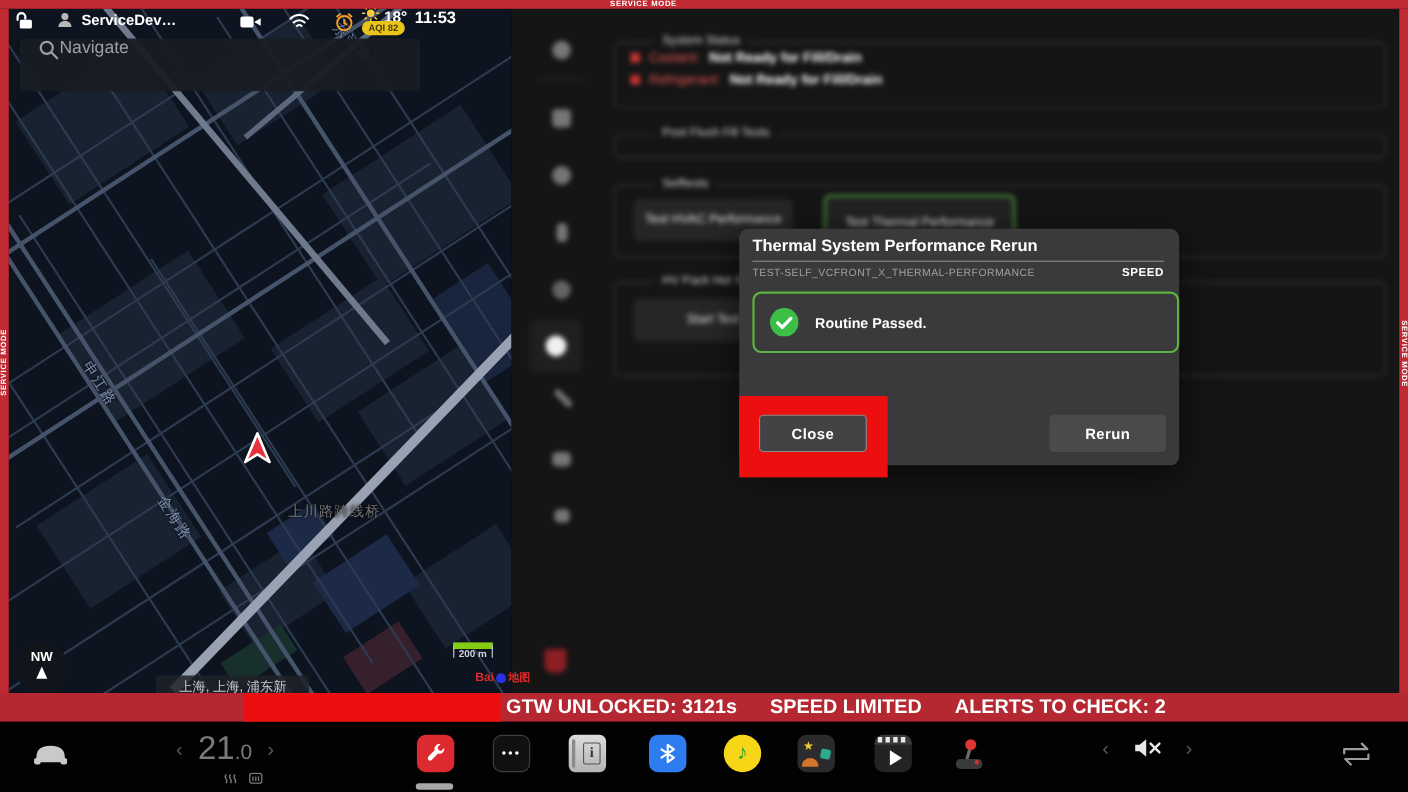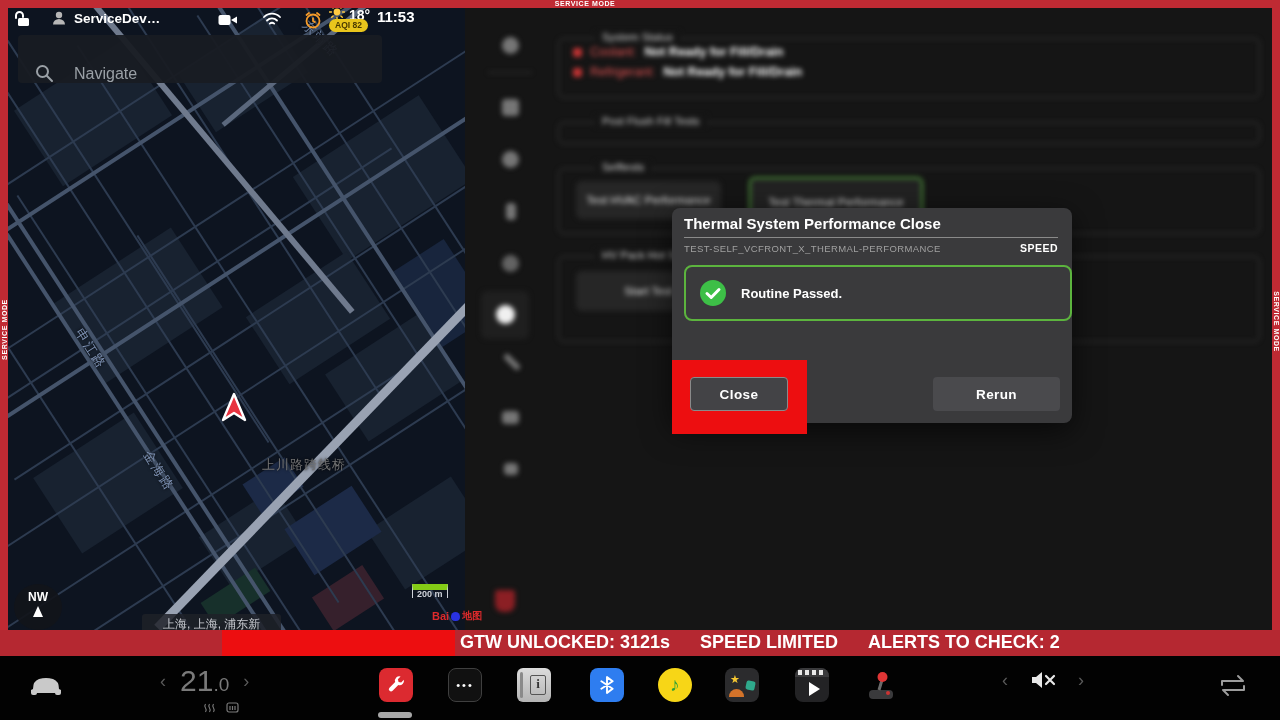--- a/index.html
+++ b/index.html
@@ -15,21 +15,21 @@
   .maplbl{position:absolute;color:#7e92b4;font-size:13px;letter-spacing:2px;text-shadow:0 0 3px #000;white-space:nowrap;}
   
   .redstrip{background:#bf2a33;}
   .smtxt{color:#fff;font-size:7px;font-weight:bold;letter-spacing:.6px;white-space:nowrap;}
   
   .sbtxt{color:#fff;font-weight:bold;}
   .aqi{background:#e9c51c;color:#4a3a00;font-size:8.5px;font-weight:bold;border-radius:7px;
        padding:1px 6px;line-height:11px;}
   
   #searchbox{left:18px;top:35px;width:364px;height:48px;background:rgba(24,28,34,.94);
-             border-radius:4px;display:flex;align-items:flex-end;gap:20px;padding-left:16px;box-sizing:border-box;}
+             border-radius:4px;display:flex;align-items:flex-start;gap:0;padding-left:16px;box-sizing:border-box;}
   #searchbox span{color:#9aa0a6;font-size:16px;}
   
   #rpanel{left:465px;top:8px;width:807px;height:622px;background:#151515;overflow:hidden;}
   #rblur{position:absolute;inset:0;filter:blur(2.6px);}
   .sbicon{position:absolute;left:37px;width:17px;height:17px;background:#8e8e8e;border-radius:4px;opacity:.8;}
   .section{position:absolute;border:1px solid #3c3c3c;border-radius:6px;}
   .seclbl{position:absolute;top:-8px;left:36px;background:#151515;padding:0 7px;color:#cfcfcf;font-size:11px;}
   .gbtn{position:absolute;background:#262626;border-radius:6px;color:#e0e0e0;font-size:11.5px;
         display:flex;align-items:center;justify-content:center;text-align:center;}
   .statrow{display:flex;align-items:center;gap:8px;font-size:12.5px;margin:6px 0 0 14px;}
@@ -237,32 +237,32 @@
       </div>
 
       <div class="section" style="left:93px;top:248px;width:700px;height:84px;">
         <span class="seclbl">HV Pack Hot Soak</span>
         <div class="gbtn" style="left:17px;top:14px;width:145px;height:40px;">Start Test</div>
       </div>
     </div>
   </div>
 
   <div id="dialog" class="abs">
-    <div id="dlg-title">Thermal System Performance Close</div>
+    <div id="dlg-title">Thermal System Performance Rerun</div>
     <div id="dlg-div"></div>
     <div id="dlg-id">TEST-SELF_VCFRONT_X_THERMAL-PERFORMANCE</div>
     <div id="dlg-pass">SPEED</div>
     <div id="dlg-green">
       <svg width="26" height="26" viewBox="0 0 26 26">
           <circle cx="13" cy="13" r="13" fill="#3dbf47"></circle>
           <path d="M7 13.5 L11.2 17.5 L19 9.5" stroke="#fff" stroke-width="3" fill="none" stroke-linecap="round" stroke-linejoin="round"></path>
         </svg>
       <span id="dlg-msg">Routine Passed.</span>
     </div>
-    <div class="dbtn" style="right:12px;top:169px;width:127px;">Rerun</div>
+    <div class="dbtn" style="right:12px;top:169px;width:106px;">Rerun</div>
   </div>
 
   <div class="abs hl" style="left:672px;top:360px;width:135px;height:74px;z-index:60;"></div>
   <div class="dbtn abs" style="left:690px;top:377px;width:98px;height:34px;background:#434346;border:1px solid #8a8a8a;z-index:61;box-sizing:border-box;">Close</div>
 
   <div class="abs redstrip" style="left:0;top:0;width:1280px;height:8px;z-index:45;"></div>
   <div class="abs redstrip" style="left:0;top:8px;width:8px;height:622px;z-index:45;"></div>
   <div class="abs redstrip" style="left:1272px;top:8px;width:8px;height:622px;z-index:45;"></div>
   <div class="abs smtxt" style="left:530px;top:0;width:110px;text-align:center;z-index:46;">SERVICE MODE</div>
   <div class="abs smtxt" style="left:-26px;top:326px;transform:rotate(-90deg);z-index:46;">SERVICE MODE</div>

